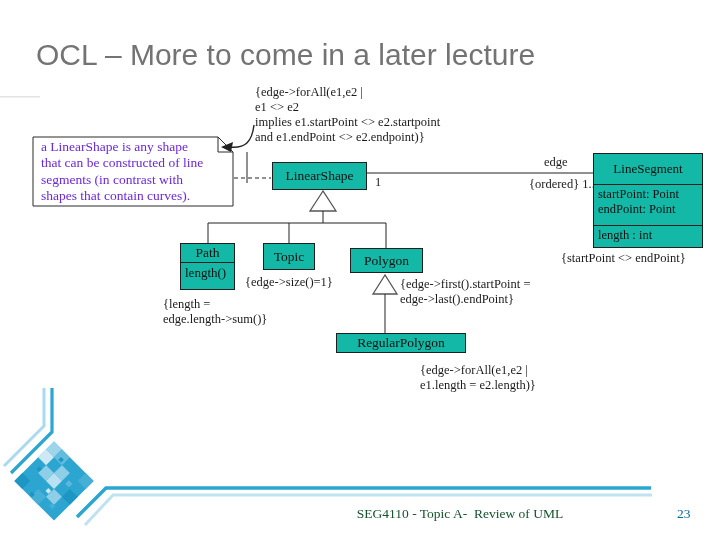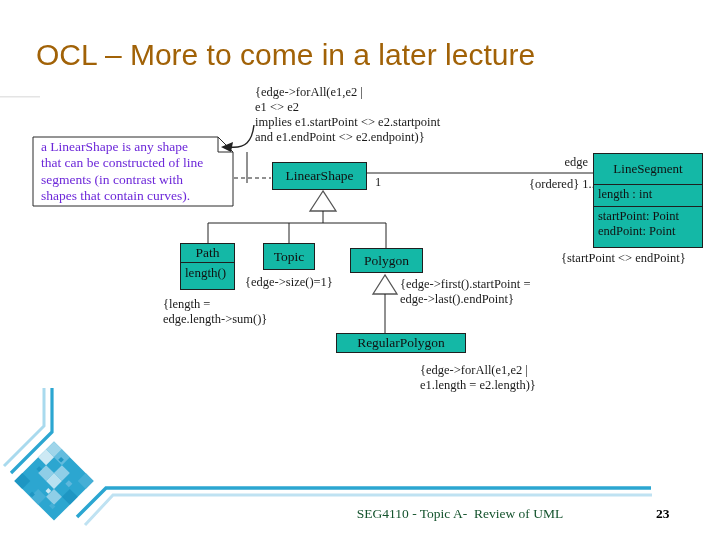--- a/index.html
+++ b/index.html
@@ -4,38 +4,38 @@
 <style>
   html,body{margin:0;padding:0;background:#888;}
   .slide{
     position:relative;width:720px;height:540px;background:#ffffff;
     overflow:hidden;font-family:"Liberation Serif","DejaVu Serif",serif;color:#111;
   }
   .abs{position:absolute;}
   .title{
     left:36px;top:38px;width:640px;
     font-family:"Liberation Sans","DejaVu Sans",sans-serif;
-    font-size:30px;letter-spacing:0px;color:#a16207;white-space:nowrap;
+    font-size:30px;letter-spacing:0px;color:#737373;white-space:nowrap;
   }
   .ml{white-space:pre-line;}
   .ocl{font-size:12.5px;line-height:15px;color:#1a1a1a;}
   .notetext{left:41px;top:139px;width:190px;font-size:13.5px;line-height:16.4px;color:#6d28d9;}
   .clsbox{
     position:absolute;background:#14b8a6;border:1px solid #1f1f1f;box-sizing:border-box;
     display:flex;align-items:center;justify-content:center;
     font-size:13.5px;color:#111;
   }
   .clsbox .cmp{width:100%;box-sizing:border-box;}
   .cname{display:flex;align-items:center;justify-content:center;}
   .cbody{border-top:1px solid #1f1f1f;font-size:12.5px;line-height:15px;padding:2px 3px 1px 4px;}
   .footer{
     left:280px;top:506px;width:360px;text-align:center;
     font-size:13.5px;color:#14532d;white-space:pre;
   }
-  .pagenum{left:656px;top:506px;font-size:13.5px;color:#000000;font-weight:bold;}
+  .pagenum{left:677px;top:506px;font-size:13.5px;color:#0369a1;}
   svg{position:absolute;left:0;top:0;}
 </style>
 </head>
 <body>
 
 <div class="slide">
 
   <svg width="720" height="540" viewBox="0 0 720 540">
 
     <rect x="0" y="96" width="40" height="1.5" fill="#e4e4e4"></rect>
@@ -107,31 +107,31 @@
   <div class="abs notetext ml">a LinearShape is any shape
 that can be constructed of line
 segments (in contrast with
 shapes that contain curves).</div>
 
   <div class="clsbox" style="left:272px;top:162px;width:95px;height:28px;">
     <span>LinearShape</span>
   </div>
 
   <div class="abs ocl" style="left:375px;top:175px;">1</div>
-  <div class="abs ocl" style="left:544px;top:155px;width:44px;text-align:right;">edge</div>
+  <div class="abs ocl" style="left:544px;top:155px;width:44px;text-align:left;">edge</div>
   <div class="abs ocl" style="left:500px;top:177px;margin-left:29px;">{ordered} 1..*</div>
 
   <div class="clsbox" style="left:593px;top:153px;width:110px;height:95px;display:block;">
     <div class="cmp cname" style="height:30px;font-size:13px;">LineSegment</div>
-    <div class="cmp cbody" style="height:22px;">
-      <div>length : int</div>
-    </div>
     <div class="cmp cbody" style="height:41px;">
       <div>startPoint: Point</div>
       <div>endPoint: Point</div>
+    </div>
+    <div class="cmp cbody" style="height:22px;">
+      <div>length : int</div>
     </div>
   </div>
   <div class="abs ocl" style="left:561px;top:251px;">{startPoint &lt;&gt; endPoint}</div>
 
   <div class="clsbox" style="left:180px;top:243px;width:55px;height:47px;display:block;">
     <div class="cmp cname" style="height:18px;">Path</div>
     <div class="cmp cbody" style="height:28px;font-size:13px;">
       <div>length()</div>
     </div>
   </div>

